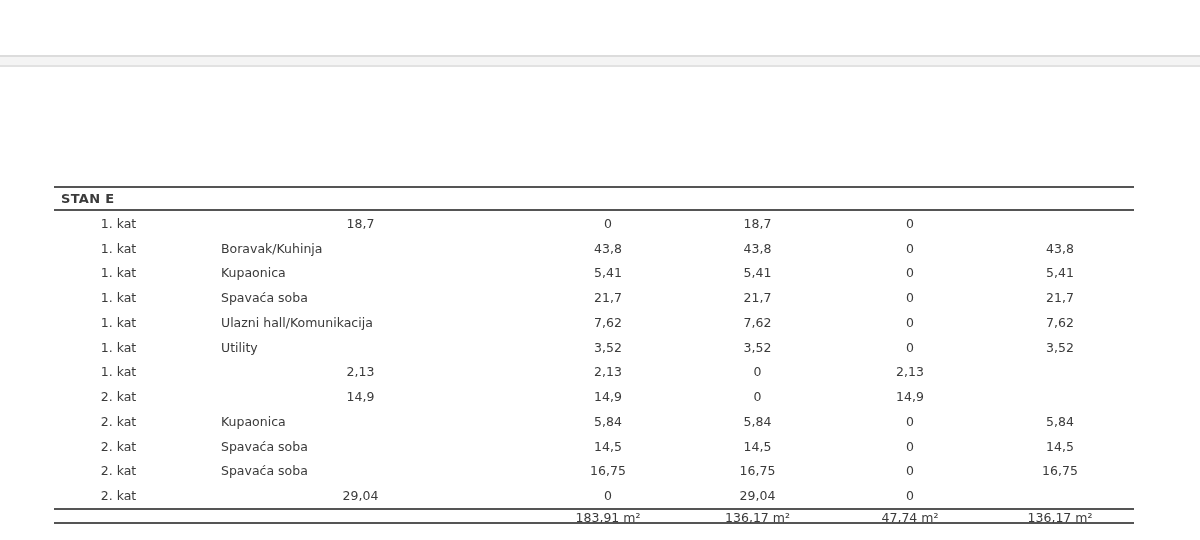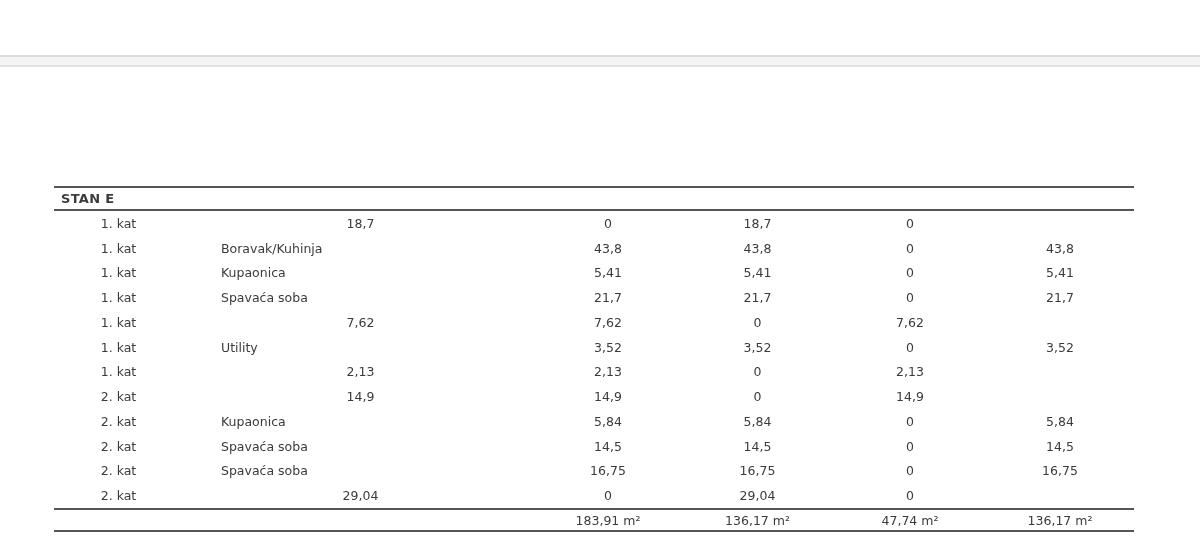--- a/index.html
+++ b/index.html
@@ -51,21 +51,21 @@
     align-items: center;
   }
   .data-row {
     height: 24.75px;
     font-size: 12.5px;
   }
   .cell.floor { text-align: center; padding-right: 3px; }
   .cell.room  { padding-left: 35px; white-space: nowrap; }
   .cell.num   { text-align: center; white-space: nowrap; }
   .totals-row {
-    height: 22px;
+    height: 14px;
     font-size: 12.5px;
     border-top: 2px solid var(--rule-color);
   }
 </style>
 </head>
 <body>
 
 <div class="top-band"></div>
 
 <div class="area-table">
@@ -104,20 +104,21 @@
     <div class="cell floor">1. kat</div>
     <div class="cell room">Spavaća soba</div>
     <div class="cell num">21,7</div>
     <div class="cell num">21,7</div>
     <div class="cell num">0</div>
     <div class="cell num">21,7</div>
   </div>
 
   <div class="row data-row">
     <div class="cell floor">1. kat</div>
+    <div class="cell room">Ulazni hall/Komunikacija</div>
     <div class="cell num">7,62</div>
     <div class="cell num">7,62</div>
     <div class="cell num">0</div>
     <div class="cell num">7,62</div>
   </div>
 
   <div class="row data-row">
     <div class="cell floor">1. kat</div>
     <div class="cell room">Utility</div>
     <div class="cell num">3,52</div>

